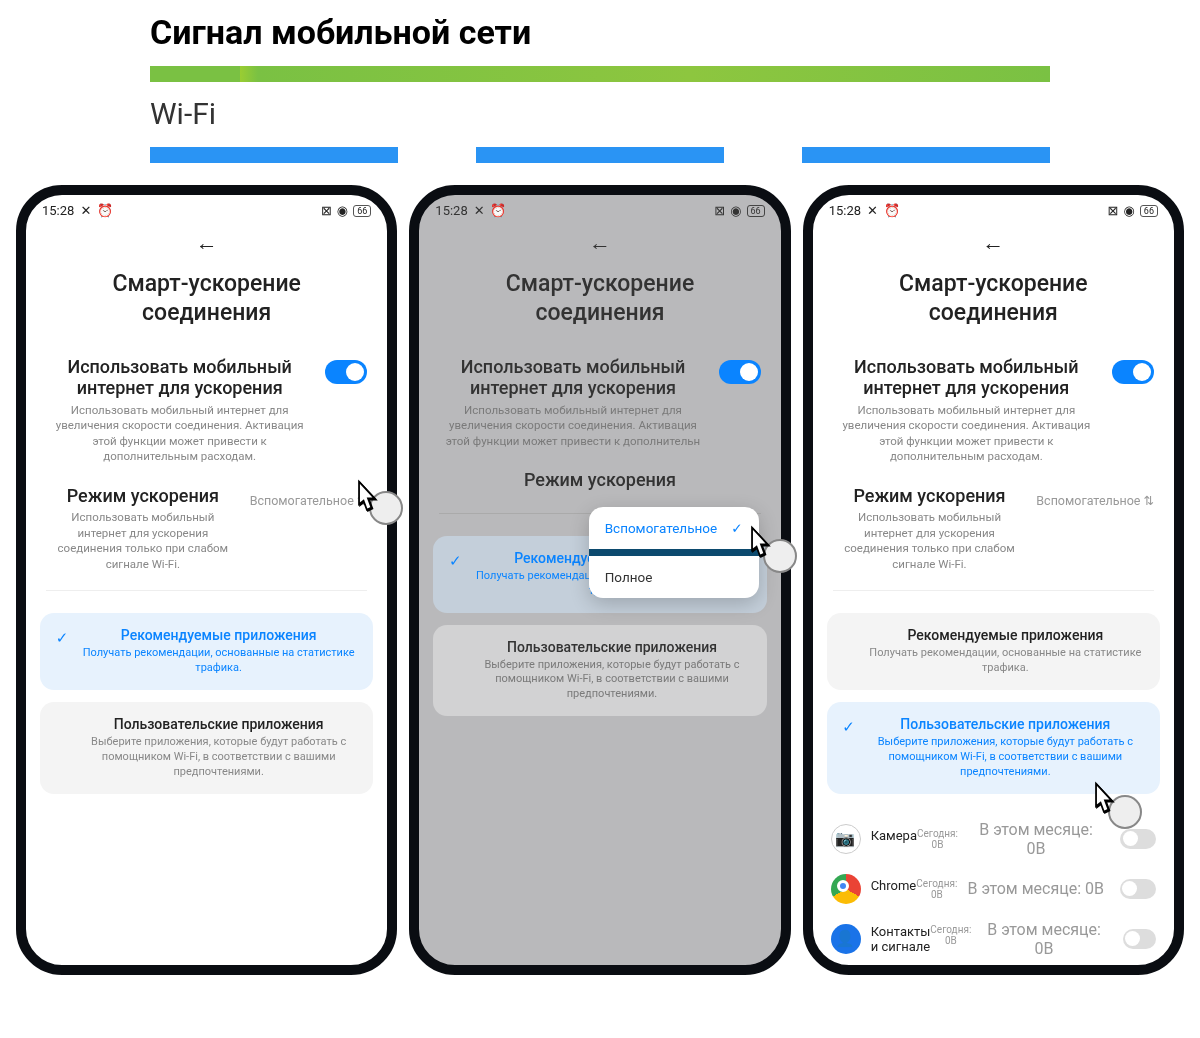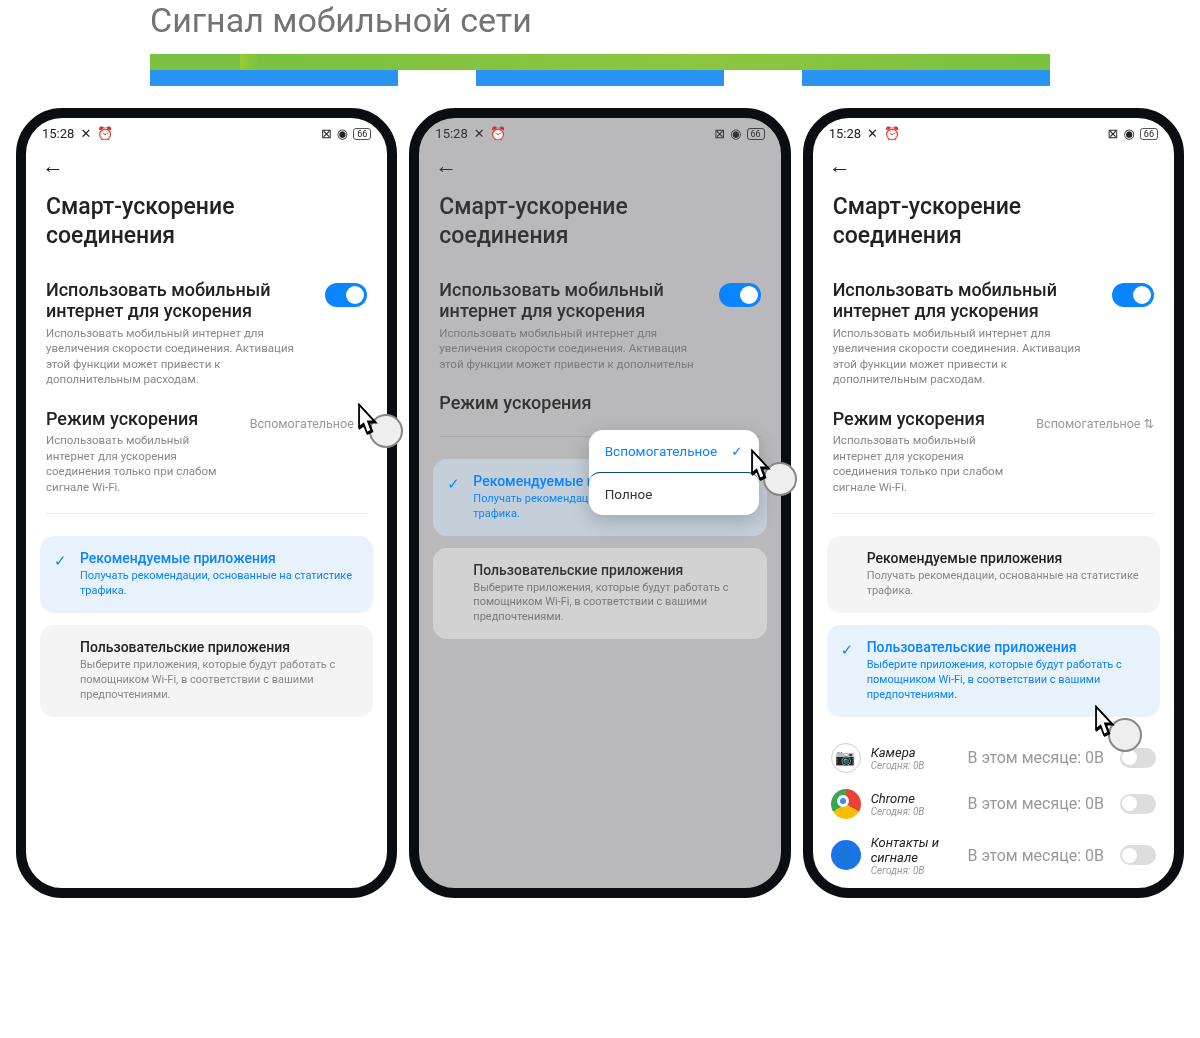--- a/index.html
+++ b/index.html
@@ -1,24 +1,24 @@
 <!DOCTYPE html>
 <html><head>
 <meta charset="utf-8">
 <style>
   * { box-sizing: border-box; margin: 0; padding: 0; }
   body { font-family: -apple-system, BlinkMacSystemFont, "Segoe UI", Roboto, Arial, sans-serif; background: #fff; width: 1200px; }
   .page { padding: 0 0 20px 0; }
-  .page-title { font-size: 34px; font-weight: 400; color: #737373; padding: 0 0 14px 150px; }
+  .page-title { font-size: 34px; font-weight: 700; color: #000000; padding: 12px 0 14px 150px; }
   .green-bar { height: 16px; background: linear-gradient(90deg,#7ac143 0%,#7ac143 10%,#9acd32 10%,#7ac143 12%,#8dc63f 60%,#7ac143 100%); margin: 0 150px 0 150px; }
   .page-subtitle { font-size: 30px; font-weight: 400; color: #333; padding: 14px 0 16px 150px; }
   .blue-bars { display:flex; gap: 78px; padding: 0 150px 22px 150px; }
   .blue-bar { height: 16px; background:#2a94f4; flex:1; }
   .phones { display:flex; gap: 12px; padding: 0 16px; align-items:flex-start; }
-  .phone { width: 385px; position:relative; }
+  .phone { width: 385px; position:relative;text-align:center; }
   .phone-frame { border: 10px solid #0a0d12; border-radius: 46px; background:#fff; height: 790px; overflow:hidden; position:relative; }
   .phone.dim .phone-frame { background:#b9b9bb; }
   .status-bar { display:flex; justify-content:space-between; align-items:center; padding: 8px 16px 4px 16px; font-size: 13px; color:#222; }
   .phone.dim .status-bar { color:#333; }
   .status-left { display:flex; align-items:center; gap:6px; }
   .status-right { display:flex; align-items:center; gap:5px; }
   .icon { display:inline-flex; }
   .back-arrow { padding: 8px 16px 0 16px; font-size: 22px; color:#222; }
   .phone.dim .back-arrow { color:#333; }
   .screen-title { font-size: 23px; font-weight: 500; color:#222; padding: 14px 20px 20px 20px; line-height:1.25; }
@@ -46,42 +46,43 @@
   .card.selected .card-title { color:#0a84ff; }
   .card.unselected .card-title { color:#222; }
   .card-desc { font-size: 11px; line-height:1.35; }
   .card.selected .card-desc { color:#0a84ff; }
   .card.unselected .card-desc { color:#888; }
   .phone.dim .card.unselected .card-title { color:#333; }
   .phone.dim .card.unselected .card-desc { color:#7a7a7a; }
   .app-list { padding: 6px 14px 0 14px; }
   .app-row { display:flex; align-items:center; gap:10px; padding: 8px 4px; }
   .app-icon { width:30px; height:30px; border-radius:50%; flex-shrink:0; display:flex; align-items:center; justify-content:center; font-size:16px; }
-  .app-info { flex:1; display:flex; flex-direction:column;font-style:italic; }
+  .app-info { flex:1; display:flex; flex-direction:row; }
   .app-name { font-size:13px; color:#222; }
   .app-sub { font-size:10px; color:#999; }
   .app-month { font-size:16px; color:#999; margin-right:6px; }
   .app-toggle { width:36px; height:20px; background:#ddd; border-radius:10px; position:relative; }
   .app-toggle::after { content:""; position:absolute; width:15px; height:15px; background:#fff; border-radius:50%; top:2.5px; left:2.5px; }
   .popup { position:absolute; background:#fff; border-radius:14px; box-shadow:0 6px 20px rgba(0,0,0,.2); width:170px; right:22px; top:312px; overflow:hidden; }
   .popup-item { padding:13px 16px; font-size:13.5px; color:#333; display:flex; justify-content:space-between; align-items:center; }
   .popup-item.sel { color:#0a84ff; }
-  .popup-item + .popup-item { border-top:1px solid #0c4a6e;border-radius:11px; }
+  .popup-item + .popup-item { border-top:7px solid #0c4a6e; }
   .divider { height:1px; background:#eee; margin:4px 20px; }
   .phone.dim .divider { background:#aaa; }
   .cursor { position:absolute; width:46px; height:56px; pointer-events:none; }
   .cursor svg { width:100%; height:100%; filter: drop-shadow(1px 1px 0 #000); }
   .watch-circle { position:absolute; width:34px; height:34px; border:2px solid #888; border-radius:50%; background:#eee; }
 </style>
 </head>
 <body>
 
 <div class="page">
   <div class="page-title">Сигнал мобильной сети</div>
   <div class="green-bar"></div>
+  <div class="page-subtitle">Wi-Fi</div>
   <div class="blue-bars">
     <div class="blue-bar"></div>
       <div class="blue-bar"></div>
       <div class="blue-bar"></div>
   </div>
 
   <div class="phones">
 
     <div class="phone">
       <div class="phone-frame">

